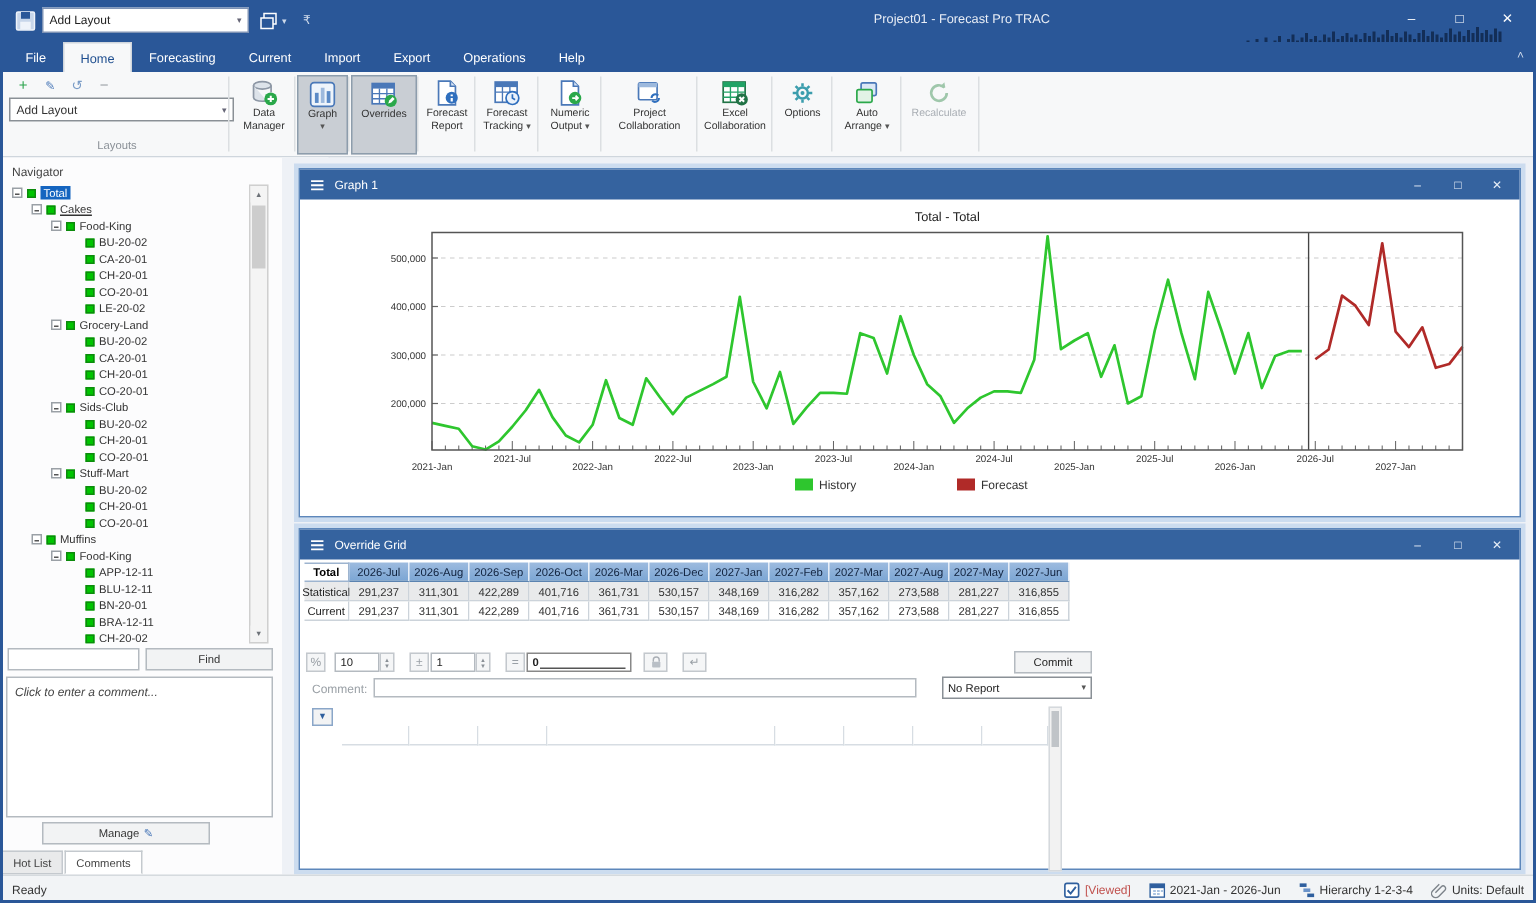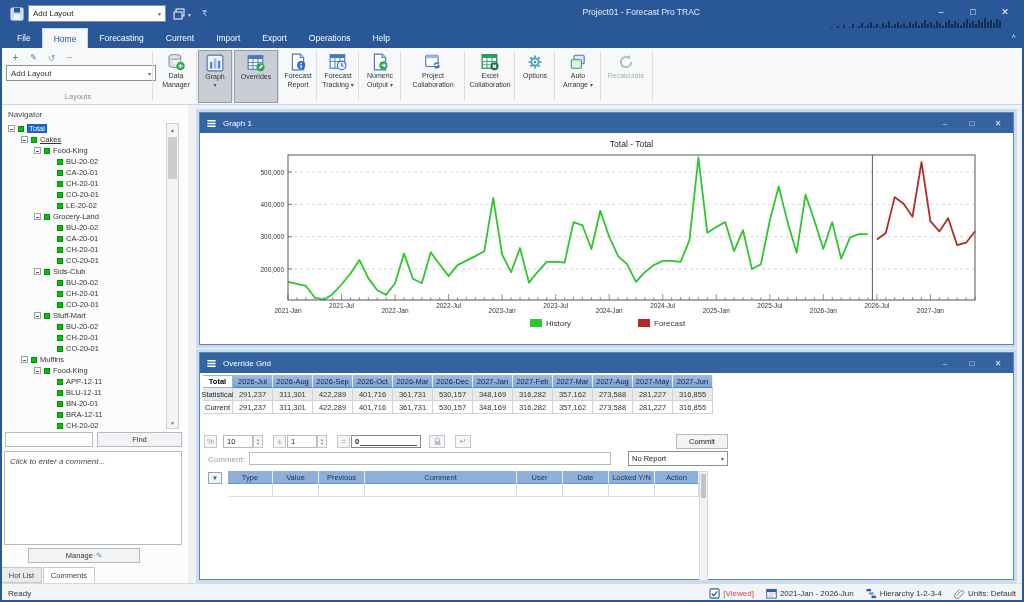--- a/index.html
+++ b/index.html
@@ -705,30 +705,20 @@
     <span class="abs" style="left:8px;top:82px;color:#9aa0a6">Comment:</span>
     <div class="ctl cin" style="left:49px;top:79px;width:362px"></div>
     <div class="ctl cin" style="left:428px;top:78px;width:100px;height:15px;border-color:#8a9096;justify-content:space-between">
       <span>No Report</span>
       <span style="color:#555;font-size:6px">▾</span>
     </div>
 
     <div class="ctl btnflat" style="left:8px;top:99px;width:14px;height:12px;border-color:#8aa6c8">
         <span style="color:#2f5f9e;font-size:6px">▼</span>
       </div>
-    <div class="abs" style="left:28px;top:98px;display:flex" id="ltable-head">
-        <div class="ltable-h" style="width: 45px;">Type</div>
-        <div class="ltable-h" style="width: 46px;">Value</div>
-        <div class="ltable-h" style="width: 46px;">Previous</div>
-        <div class="ltable-h" style="width: 152px;">Comment</div>
-        <div class="ltable-h" style="width: 46px;">User</div>
-        <div class="ltable-h" style="width: 46px;">Date</div>
-        <div class="ltable-h" style="width: 46px;">Locked Y/N</div>
-        <div class="ltable-h" style="width: 44px;">Action</div>
-      </div>
     <div class="abs" style="left:28px;top:111px;display:flex" id="ltable-row">
         <div class="ltable-c" style="width: 45px;"></div>
         <div class="ltable-c" style="width: 46px;"></div>
         <div class="ltable-c" style="width: 46px;"></div>
         <div class="ltable-c" style="width: 152px;"></div>
         <div class="ltable-c" style="width: 46px;"></div>
         <div class="ltable-c" style="width: 46px;"></div>
         <div class="ltable-c" style="width: 46px;"></div>
         <div class="ltable-c" style="width: 44px;"></div>
       </div>

